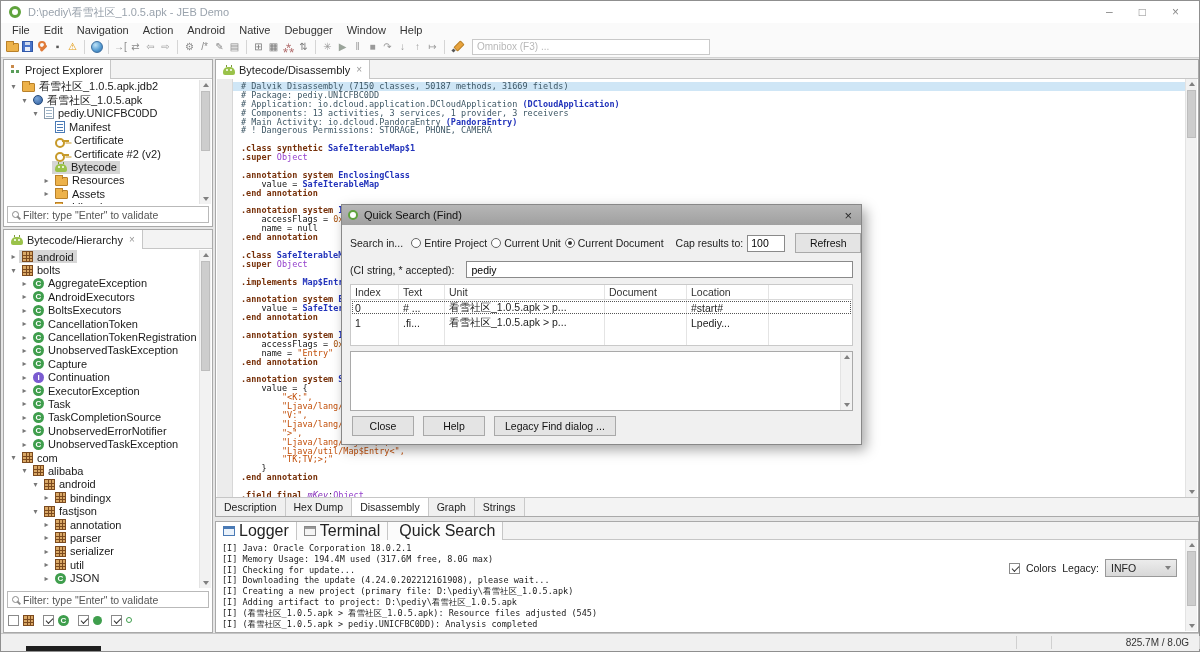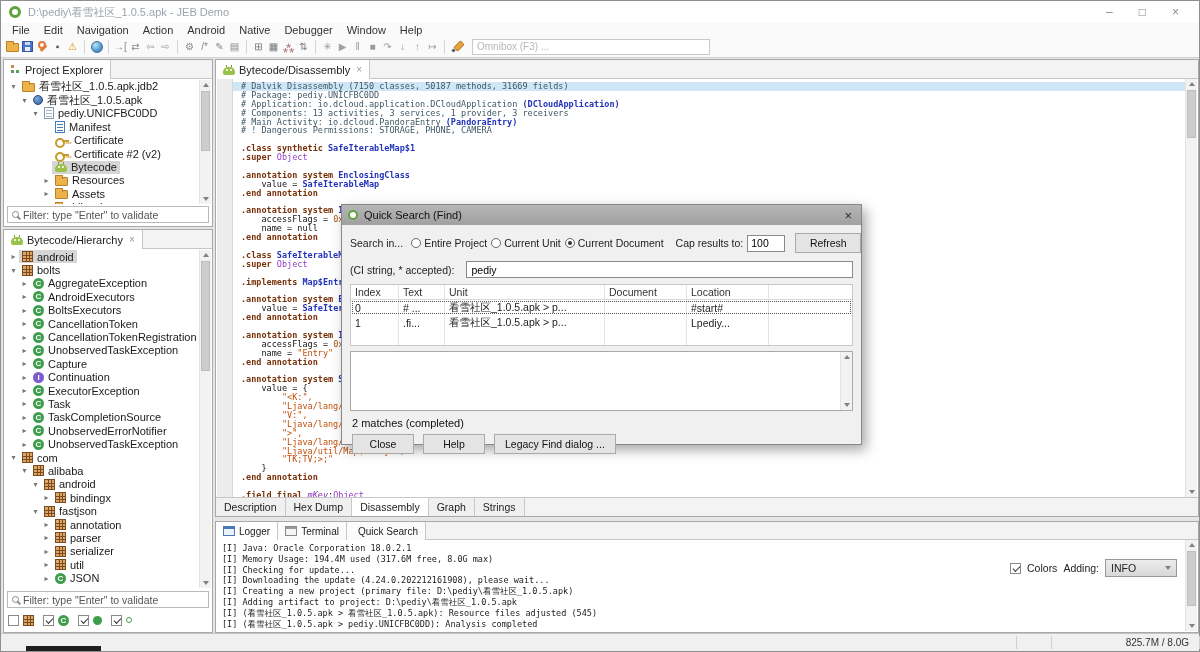--- a/index.html
+++ b/index.html
@@ -128,21 +128,21 @@
   .tok.s{color:#c2500b;}
   .tok.n{color:#aa5511;}
   .tok.f{color:#8833bb;font-style:italic;}
   .tok.p{color:#111;}
   .btabs{position:absolute;left:0;right:0;bottom:0;height:19px;background:#f3f3f3;border-top:1px solid #c6c6c6;display:flex;}
   .btab{padding:0 8px;font-size:10.5px;display:flex;align-items:center;border-right:1px solid #c9c9c9;background:#f0f0f0;color:#222;}
   .btab.active{background:#fff;}
 
   
   .p-log .tabbar{height:18px;}
-  .p-log .tab{height:18px;font-size:10px;}
+  .p-log .tab{height:18px;font-size:16px;}
   .logbody{position:absolute;left:1px;right:13px;top:18px;bottom:1px;overflow:hidden;padding:3px 5px;font-family:"DejaVu Sans Mono",monospace;font-size:8.5px;line-height:10.8px;color:#1a1a1a;white-space:pre;}
   .log-controls{position:absolute;top:37px;right:18px;display:flex;align-items:center;gap:6px;font-size:10.5px;background:#fff;padding:0 3px;}
   .level-combo{min-width:72px;height:17px;border:1px solid #999;background:linear-gradient(#ececec,#d8d8d8);display:flex;align-items:center;justify-content:space-between;padding:8px 5px;font-size:10.5px;}
 
   
   .statusbar{position:absolute;left:0;right:0;bottom:0;height:18px;background:#f0f0f0;border-top:1px solid #c4c4c4;font-size:10px;color:#333;}
   .sdiv{position:absolute;top:2px;bottom:2px;width:1px;background:#d0d0d0;}
   .mem{position:absolute;right:10px;top:3px;}
   .darkstrip{position:absolute;left:25px;bottom:0;width:75px;height:5px;background:#1f1f1f;}
 
@@ -603,21 +603,21 @@
         </div>
         <div class="tab">
           <span class="ic ic-pen"></span>
           <span>Quick Search</span>
         </div>
       </div>
     <div class="logbody" id="logbody"><div class="logline">[I] Java: Oracle Corporation 18.0.2.1</div><div class="logline">[I] Memory Usage: 194.4M used (317.6M free, 8.0G max)</div><div class="logline">[I] Checking for update...</div><div class="logline">[I] Downloading the update (4.24.0.202212161908), please wait...</div><div class="logline">[I] Creating a new project (primary file: D:\pediy\看雪社区_1.0.5.apk)</div><div class="logline">[I] Adding artifact to project: D:\pediy\看雪社区_1.0.5.apk</div><div class="logline">[I] (看雪社区_1.0.5.apk &gt; 看雪社区_1.0.5.apk): Resource files adjusted (545)</div><div class="logline">[I] (看雪社区_1.0.5.apk &gt; pediy.UNICFBC0DD): Analysis completed</div></div>
     <div class="log-controls">
       <span class="cb checked"></span>
       <span>Colors</span>
-      <span>Adding:</span>
+      <span>Legacy:</span>
       <span class="level-combo">
         <span>INFO</span>
         <span class="tri-dn"></span>
       </span>
     </div>
     <div class="sb sb-log">
       <div class="sb-btn up">
           <span class="tri-up"></span>
         </div>
       <div class="sb-thumb" style="top:11px;height:55px;"></div>
@@ -710,21 +710,20 @@
     <div class="dlg-preview">
       <div class="sb sb-prev">
         <div class="sb-btn up">
             <span class="tri-up"></span>
           </div>
         <div class="sb-btn dn">
             <span class="tri-dn"></span>
           </div>
       </div>
     </div>
-    <div class="dlg-status">2 matches (completed)</div>
     <div class="dlg-buttons" id="dlg-buttons">
         <button class="btn">Close</button>
         <button class="btn">Help</button>
         <button class="btn">Legacy Find dialog ...</button>
       </div>
   </div>
 
 </div>
 
 </body></html>

